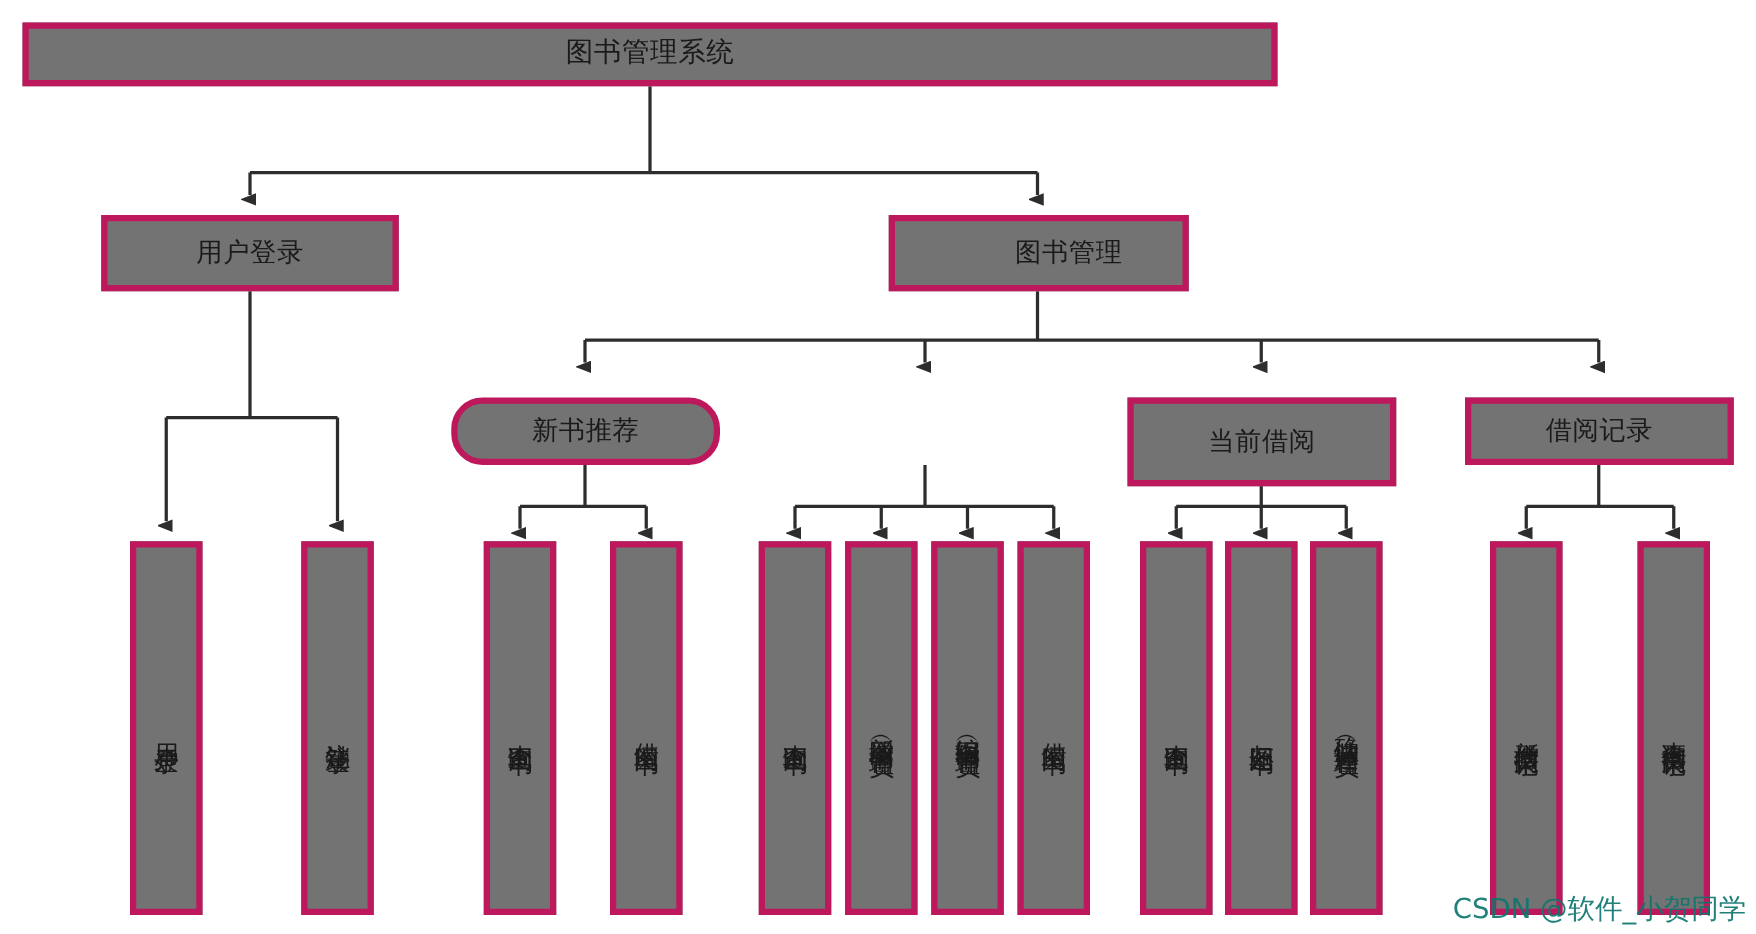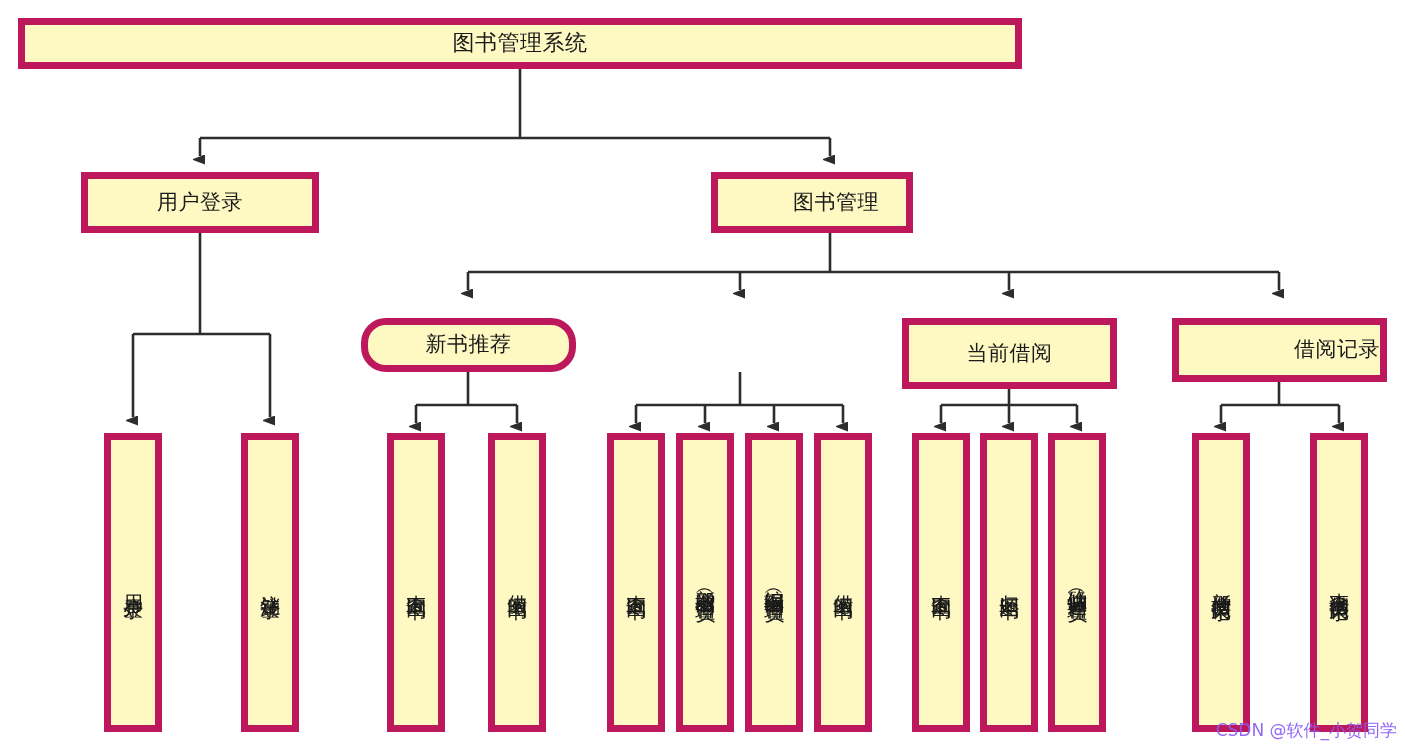--- a/index.html
+++ b/index.html
@@ -22,22 +22,22 @@
     position: absolute;
     left: 0;
     top: 0;
     width: 1405px;
     height: 747px;
     pointer-events: none;
   }
   .node {
     position: absolute;
     box-sizing: border-box;
-    background: #fef9c3;
-    border: 7px solid #be185d;
+    background: #737373;
+    border: 5px solid #be185d;
     display: flex;
     align-items: center;
     justify-content: center;
     color: #1a1a1a;
     z-index: 2;
   }
   .node .label {
     display: block;
     text-align: center;
     line-height: 1.12;
@@ -62,22 +62,22 @@
     font-size: 20px;
     line-height: 1.18;
     letter-spacing: 2px;
     white-space: nowrap;
     max-height: 260px;
   }
   #watermark {
     position: absolute;
     right: 8px;
     bottom: 5px;
-    font-size: 17px;
-    color: #8b5cf6;
+    font-size: 22px;
+    color: #0f766e;
     font-family: "DejaVu Sans", "Liberation Sans", sans-serif;
     white-space: nowrap;
     z-index: 5;
     opacity: 0.92;
   }
 </style>
 </head>
 <body>
 
 <div id="canvas">
@@ -132,31 +132,31 @@
     </g>
   </svg>
 
   <div class="node h root" style="left:18px; top:18px; width:1004px; height:51px;">
     <span class="label">图书管理系统</span>
   </div>
 
   <div class="node h" style="left:81px; top:172px; width:238px; height:61px;">
     <span class="label">用户登录</span>
   </div>
-  <div class="node h" style="left:711px; top:172px; width:202px; height:61px;padding-left:48px;">
+  <div class="node h" style="left:711px; top:172px; width:240px; height:61px;padding-left:48px;">
     <span class="label">图书管理</span>
   </div>
 
   <div class="node h" style="left:361px; top:318px; width:215px; height:54px;border-radius:25px;">
     <span class="label">新书推荐</span>
   </div>
   <div class="node h" style="left:902px; top:318px; width:215px; height:71px;">
     <span class="label">当前借阅</span>
   </div>
-  <div class="node h" style="left:1172px; top:318px; width:215px; height:64px;justify-content:flex-end;">
+  <div class="node h" style="left:1172px; top:318px; width:215px; height:54px;">
     <span class="label">借阅记录</span>
   </div>
 
   <div class="node v" style="left:104px; top:433px; width:58px; height:299px;">
     <span class="label">用户登录</span>
   </div>
   <div class="node v" style="left:241px; top:433px; width:58px; height:299px;">
     <span class="label">注销登录</span>
   </div>
 

